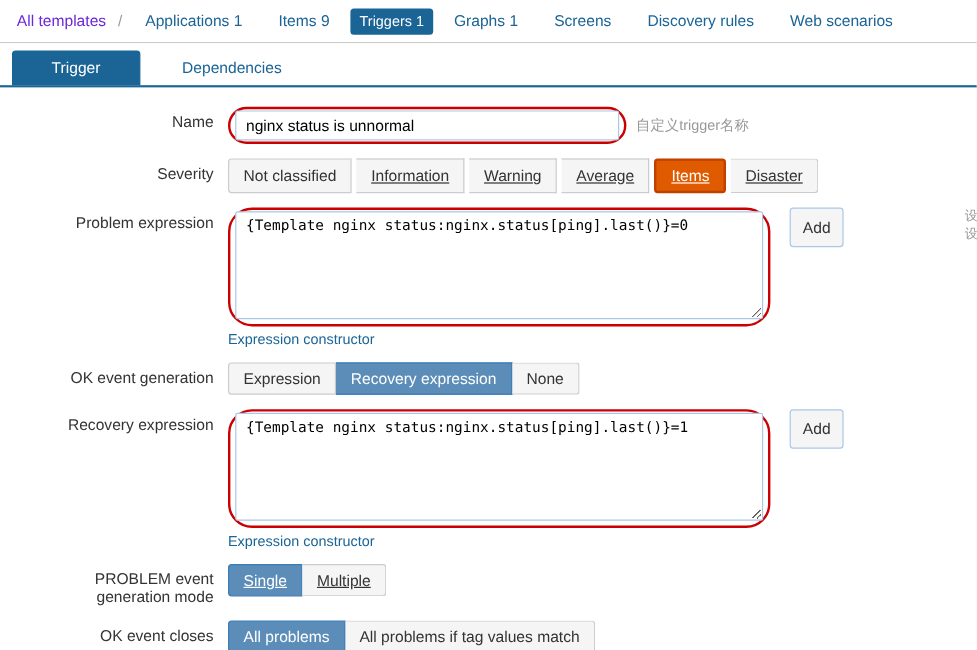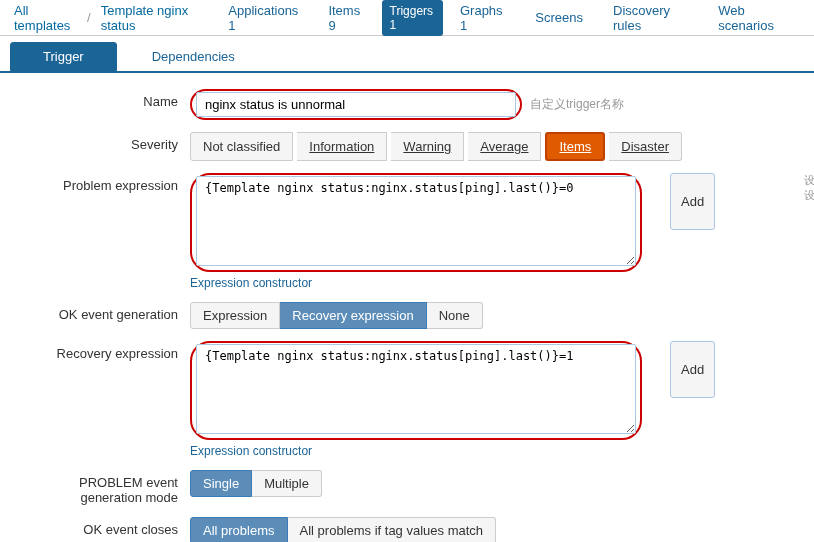--- a/index.html
+++ b/index.html
@@ -1,20 +1,20 @@
 <!DOCTYPE html>
 <html><head>
   <meta charset="utf-8">
   <style>
     * { box-sizing: border-box; margin: 0; padding: 0; }
     body { font-family: Arial, sans-serif; font-size: 13px; color: #333; background: #f0f0f0; width: 814px; min-height: 542px; }
 
     
     .top-nav { background: #fff; border-bottom: 1px solid #ccc; padding: 0 10px; display: flex; align-items: center; height: 36px; gap: 4px; }
-    .nav-link { color: #0369a1; text-decoration: none; font-size: 13px; padding: 0 4px; cursor: pointer; }
+    .nav-link { color: #6d28d9; text-decoration: none; font-size: 13px; padding: 0 4px; cursor: pointer; }
     .nav-sep { color: #999; margin: 0 2px; }
     .nav-tab { padding: 8px 12px; font-size: 13px; cursor: pointer; color: #1a6496; border: 1px solid transparent; text-decoration: none; }
     .nav-tab-pill { background: #1a6496; color: #fff; border-radius: 3px; padding: 4px 8px; font-size: 12px; cursor: pointer; }
 
     
     .tab-bar { background: #fff; border-bottom: 2px solid #1a6496; padding: 6px 10px 0; display: flex; gap: 2px; }
     .tab-item { padding: 6px 32px; font-size: 13px; cursor: pointer; border: 1px solid transparent; border-radius: 3px 3px 0 0; }
     .tab-item.active { background: #1a6496; color: #fff; border-color: #1a6496; }
     .tab-item.inactive { color: #1a6496; }
 
@@ -33,37 +33,37 @@
 
     
     .severity-wrap { display: flex; gap: 4px; }
     .sev-btn { border: 1px solid #ccc; padding: 5px 12px; font-size: 13px; cursor: pointer; background: #f5f5f5; color: #333; }
     .sev-btn:first-child { border-radius: 3px 0 0 3px; }
     .sev-btn:last-child { border-radius: 0 3px 3px 0; }
     .sev-btn + .sev-btn { border-left: none; text-decoration: underline; }
     .sev-btn.active-high { background: #e05a00; color: #fff; border-color: #c04000; border-radius: 3px; border: 2px solid #c04000; position: relative; z-index:1; }
     .expr-textarea { width: 440px; height: 90px; border: 1px solid #aac7e5; padding: 4px 8px; font-size: 12px; resize: vertical; font-family: monospace; border-radius: 2px; }
     .expr-annotation { color: #999; font-size: 11px; position: absolute; right: -210px; top: 0; width: 200px; line-height: 1.4; }
-    .add-btn { border: 1px solid #aac7e5; background: #f5f5f5; padding: 20px 10px; font-size: 13px; cursor: pointer; border-radius: 3px; margin-left: 20px; color: #333; }
+    .add-btn { border: 1px solid #aac7e5; background: #f5f5f5; padding: 8px 10px; font-size: 13px; cursor: pointer; border-radius: 3px; margin-left: 8px; color: #333; }
     .expr-constructor { color: #1a6496; font-size: 12px; cursor: pointer; text-decoration: none; display: block; margin-top: 4px; }
 
     
     .expr-with-add { display: flex; align-items: flex-start; gap: 8px; }
 
     
     .ok-gen-wrap { display: flex; gap: 0; }
     .ok-btn { border: 1px solid #ccc; padding: 5px 12px; font-size: 13px; cursor: pointer; background: #f5f5f5; color: #333; }
     .ok-btn:first-child { border-radius: 3px 0 0 3px; }
     .ok-btn:last-child { border-radius: 0 3px 3px 0; }
     .ok-btn + .ok-btn { border-left: none; }
     .ok-btn.active-recovery { background: #5b8db8; color: #fff; border-color: #3a7cb8; }
 
     
     .mode-wrap { display: flex; gap: 0; }
-    .mode-btn { border: 1px solid #ccc; padding: 5px 12px; font-size: 13px; cursor: pointer; background: #f5f5f5; color: #333; }
+    .mode-btn { border: 1px solid #ccc; padding: 5px 12px; font-size: 13px; cursor: pointer; background: #f5f5f5; color: #333; text-decoration: underline; }
     .mode-btn:first-child { border-radius: 3px 0 0 3px; }
     .mode-btn:last-child { border-radius: 0 3px 3px 0; }
     .mode-btn + .mode-btn { border-left: none; }
     .mode-btn.active-mode { background: #5b8db8; color: #fff; border-color: #3a7cb8; }
 
     
     .closes-wrap { display: flex; gap: 0; }
     .closes-btn { border: 1px solid #ccc; padding: 5px 12px; font-size: 13px; cursor: pointer; background: #f5f5f5; color: #333; }
     .closes-btn:first-child { border-radius: 3px 0 0 3px; }
     .closes-btn:last-child { border-radius: 0 3px 3px 0; }
@@ -77,21 +77,20 @@
       display: inline-block; 
       padding: 1px 4px;
     }
   </style>
 </head>
 <body>
 
 <div class="top-nav">
   <a class="nav-link">All templates</a>
   <span class="nav-sep">/</span>
-  <a class="nav-link">Template nginx status</a>
   <a class="nav-tab">
     <span>Applications</span> <span>1</span>
   </a>
   <a class="nav-tab">
     <span>Items</span> <span>9</span>
   </a>
   <a class="nav-tab-pill">
     <span>Triggers</span> <span>1</span>
   </a>
   <a class="nav-tab">

